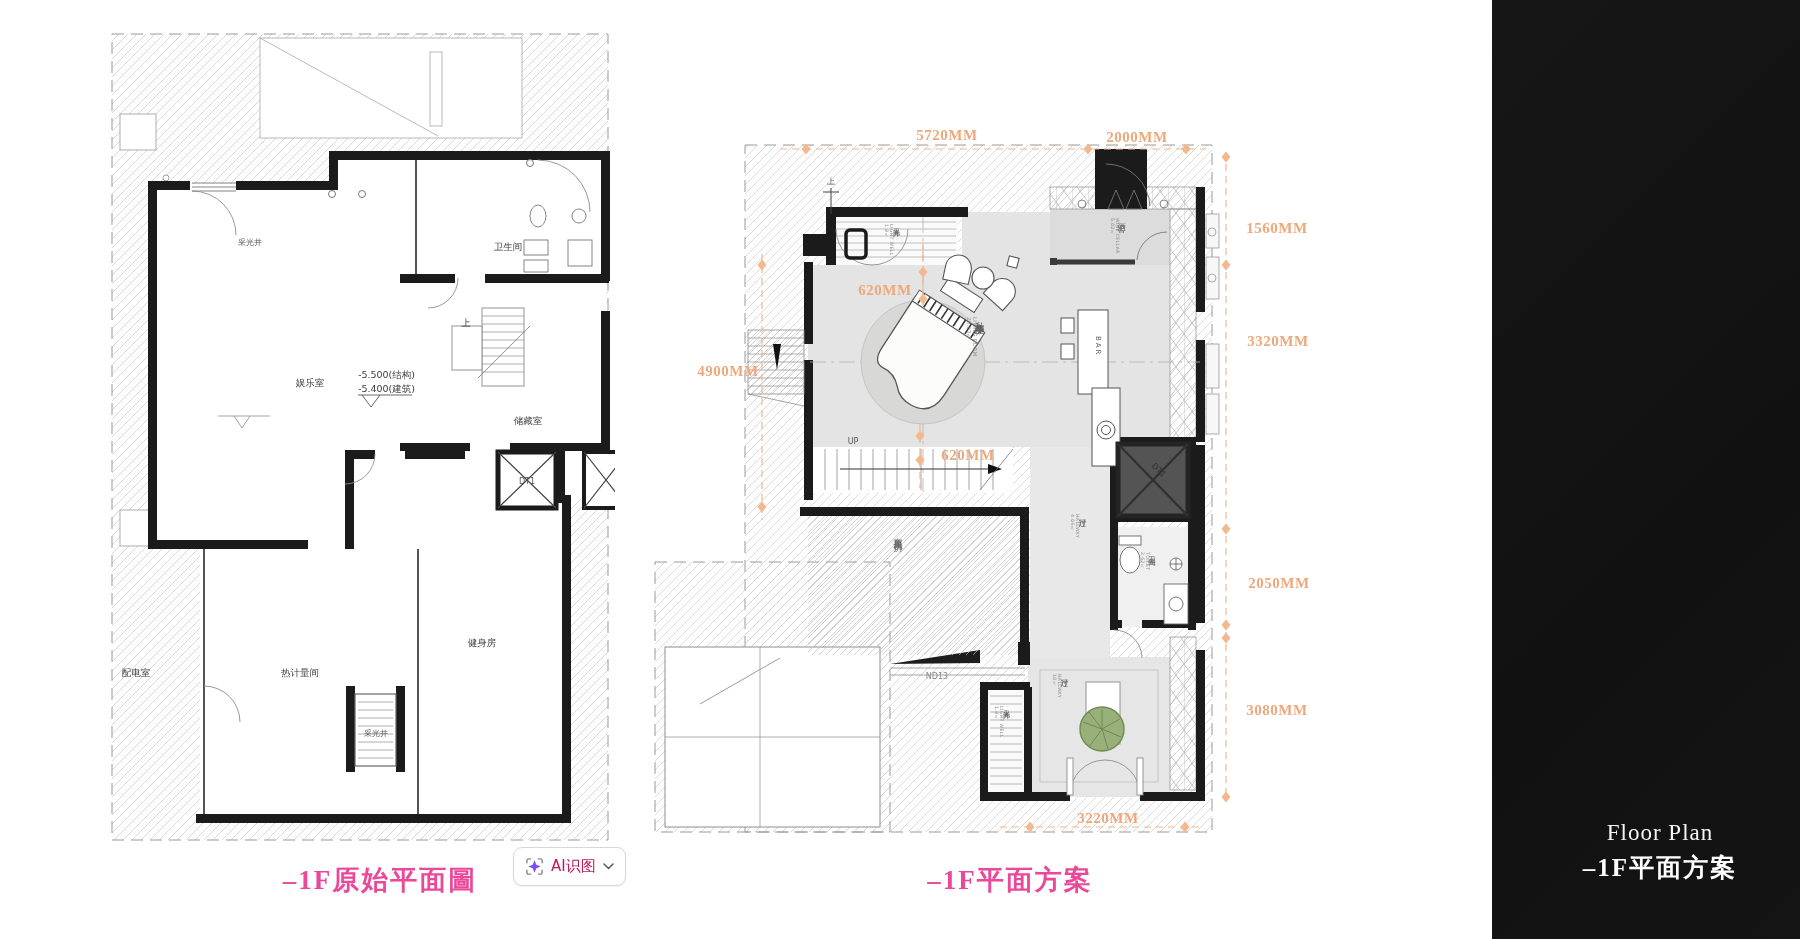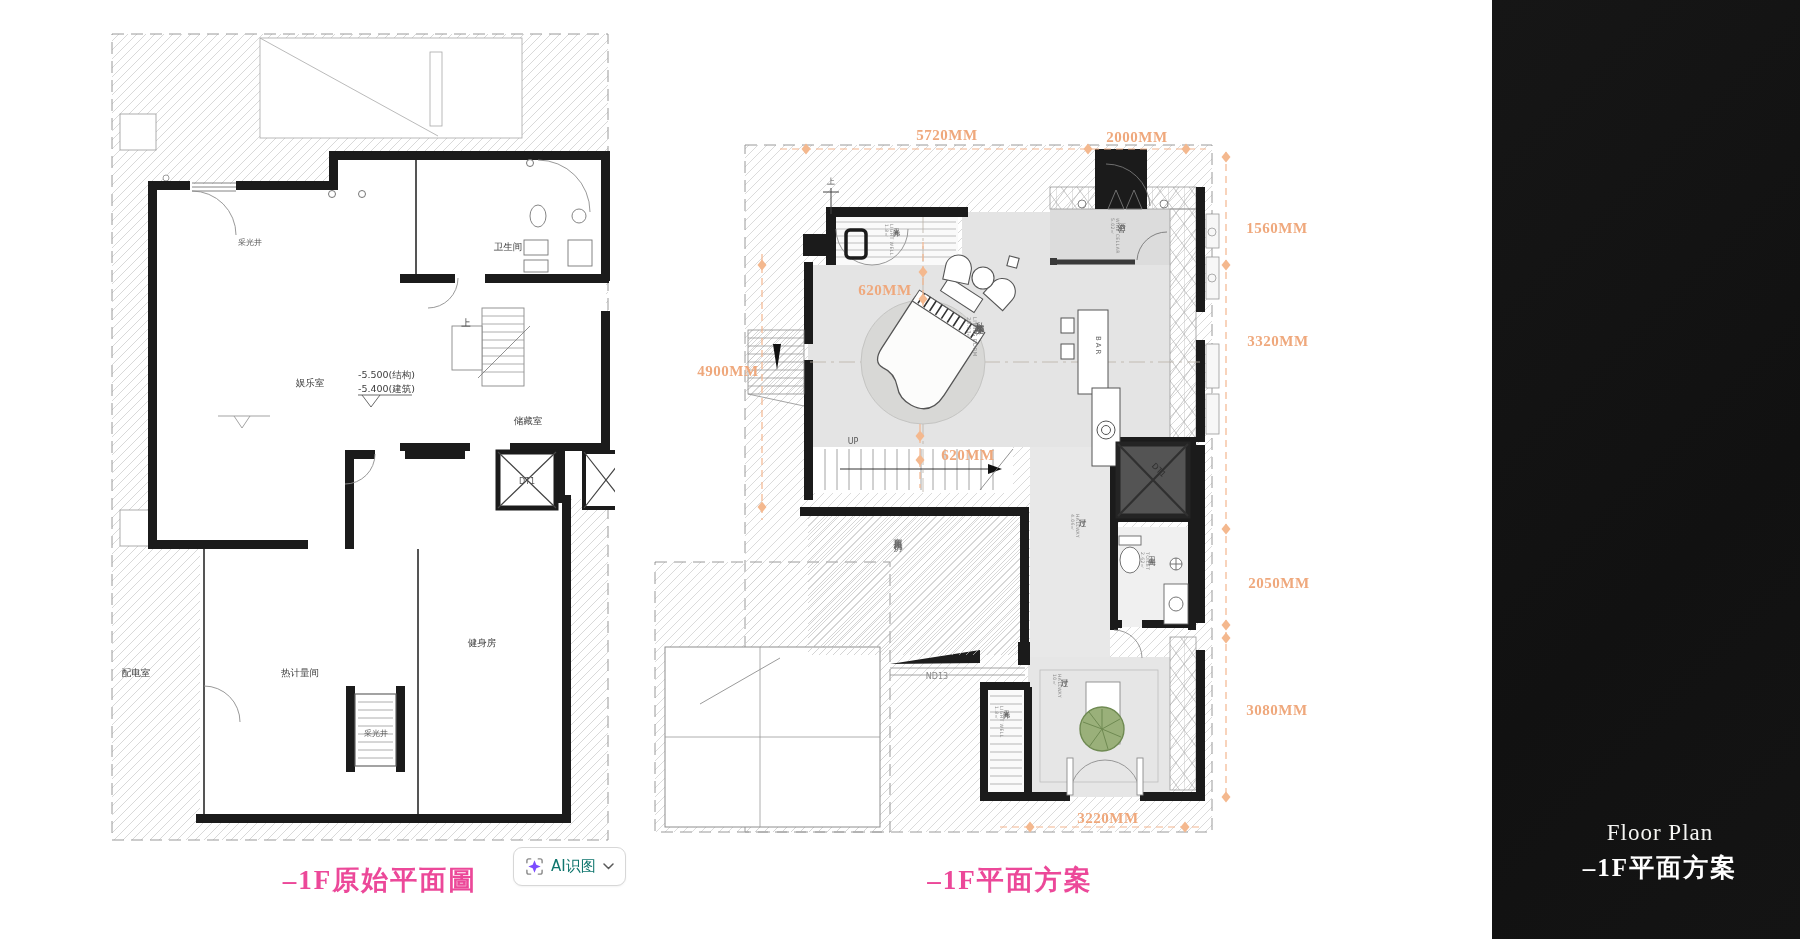--- a/index.html
+++ b/index.html
@@ -7,21 +7,21 @@
          font-family:"DejaVu Sans","Liberation Sans",sans-serif;}
   .plan-svg{position:absolute;}
   .svg-left{left:100px;top:26px;}
   .svg-mid{left:640px;top:92px;}
   .plan-title{position:absolute;text-align:center;color:#ec4899;
     font-family:"Liberation Serif","DejaVu Serif",serif;font-weight:700;font-size:27px;letter-spacing:2px;}
   .title-left{left:170px;top:862px;width:420px;}
   .title-mid{left:810px;top:862px;width:400px;}
   .ai-btn{position:absolute;left:513px;top:847px;height:39px;display:inline-flex;align-items:center;gap:7px;
     padding:0 11px;background:#fff;border:1px solid #d7d7d7;border-radius:9px;cursor:pointer;
-    font-family:"DejaVu Sans","Liberation Sans",sans-serif;font-size:15px;color:#0f766e;
+    font-family:"DejaVu Sans","Liberation Sans",sans-serif;font-size:15px;color:#be185d;
     box-shadow:0 1px 2px rgba(0,0,0,.05);}
   .side-panel{position:absolute;right:0;top:0;width:308px;height:939px;
     background:linear-gradient(135deg,#161616 0%,#111111 60%,#141414 100%);}
   .panel-text{position:absolute;left:0;right:0;top:820px;text-align:center;color:#f5f5f3;
     font-family:"Liberation Serif","DejaVu Serif",serif;padding-left:28px;}
   .fp-en{font-size:23px;font-weight:400;letter-spacing:1px;}
   .fp-zh{font-size:25px;font-weight:700;letter-spacing:2px;margin-top:5px;color:#ffffff;}
   
   text{font-family:"DejaVu Sans","Liberation Sans",sans-serif;fill:#3d3d3d;}
   .lbl{font-size:9.5px;}

